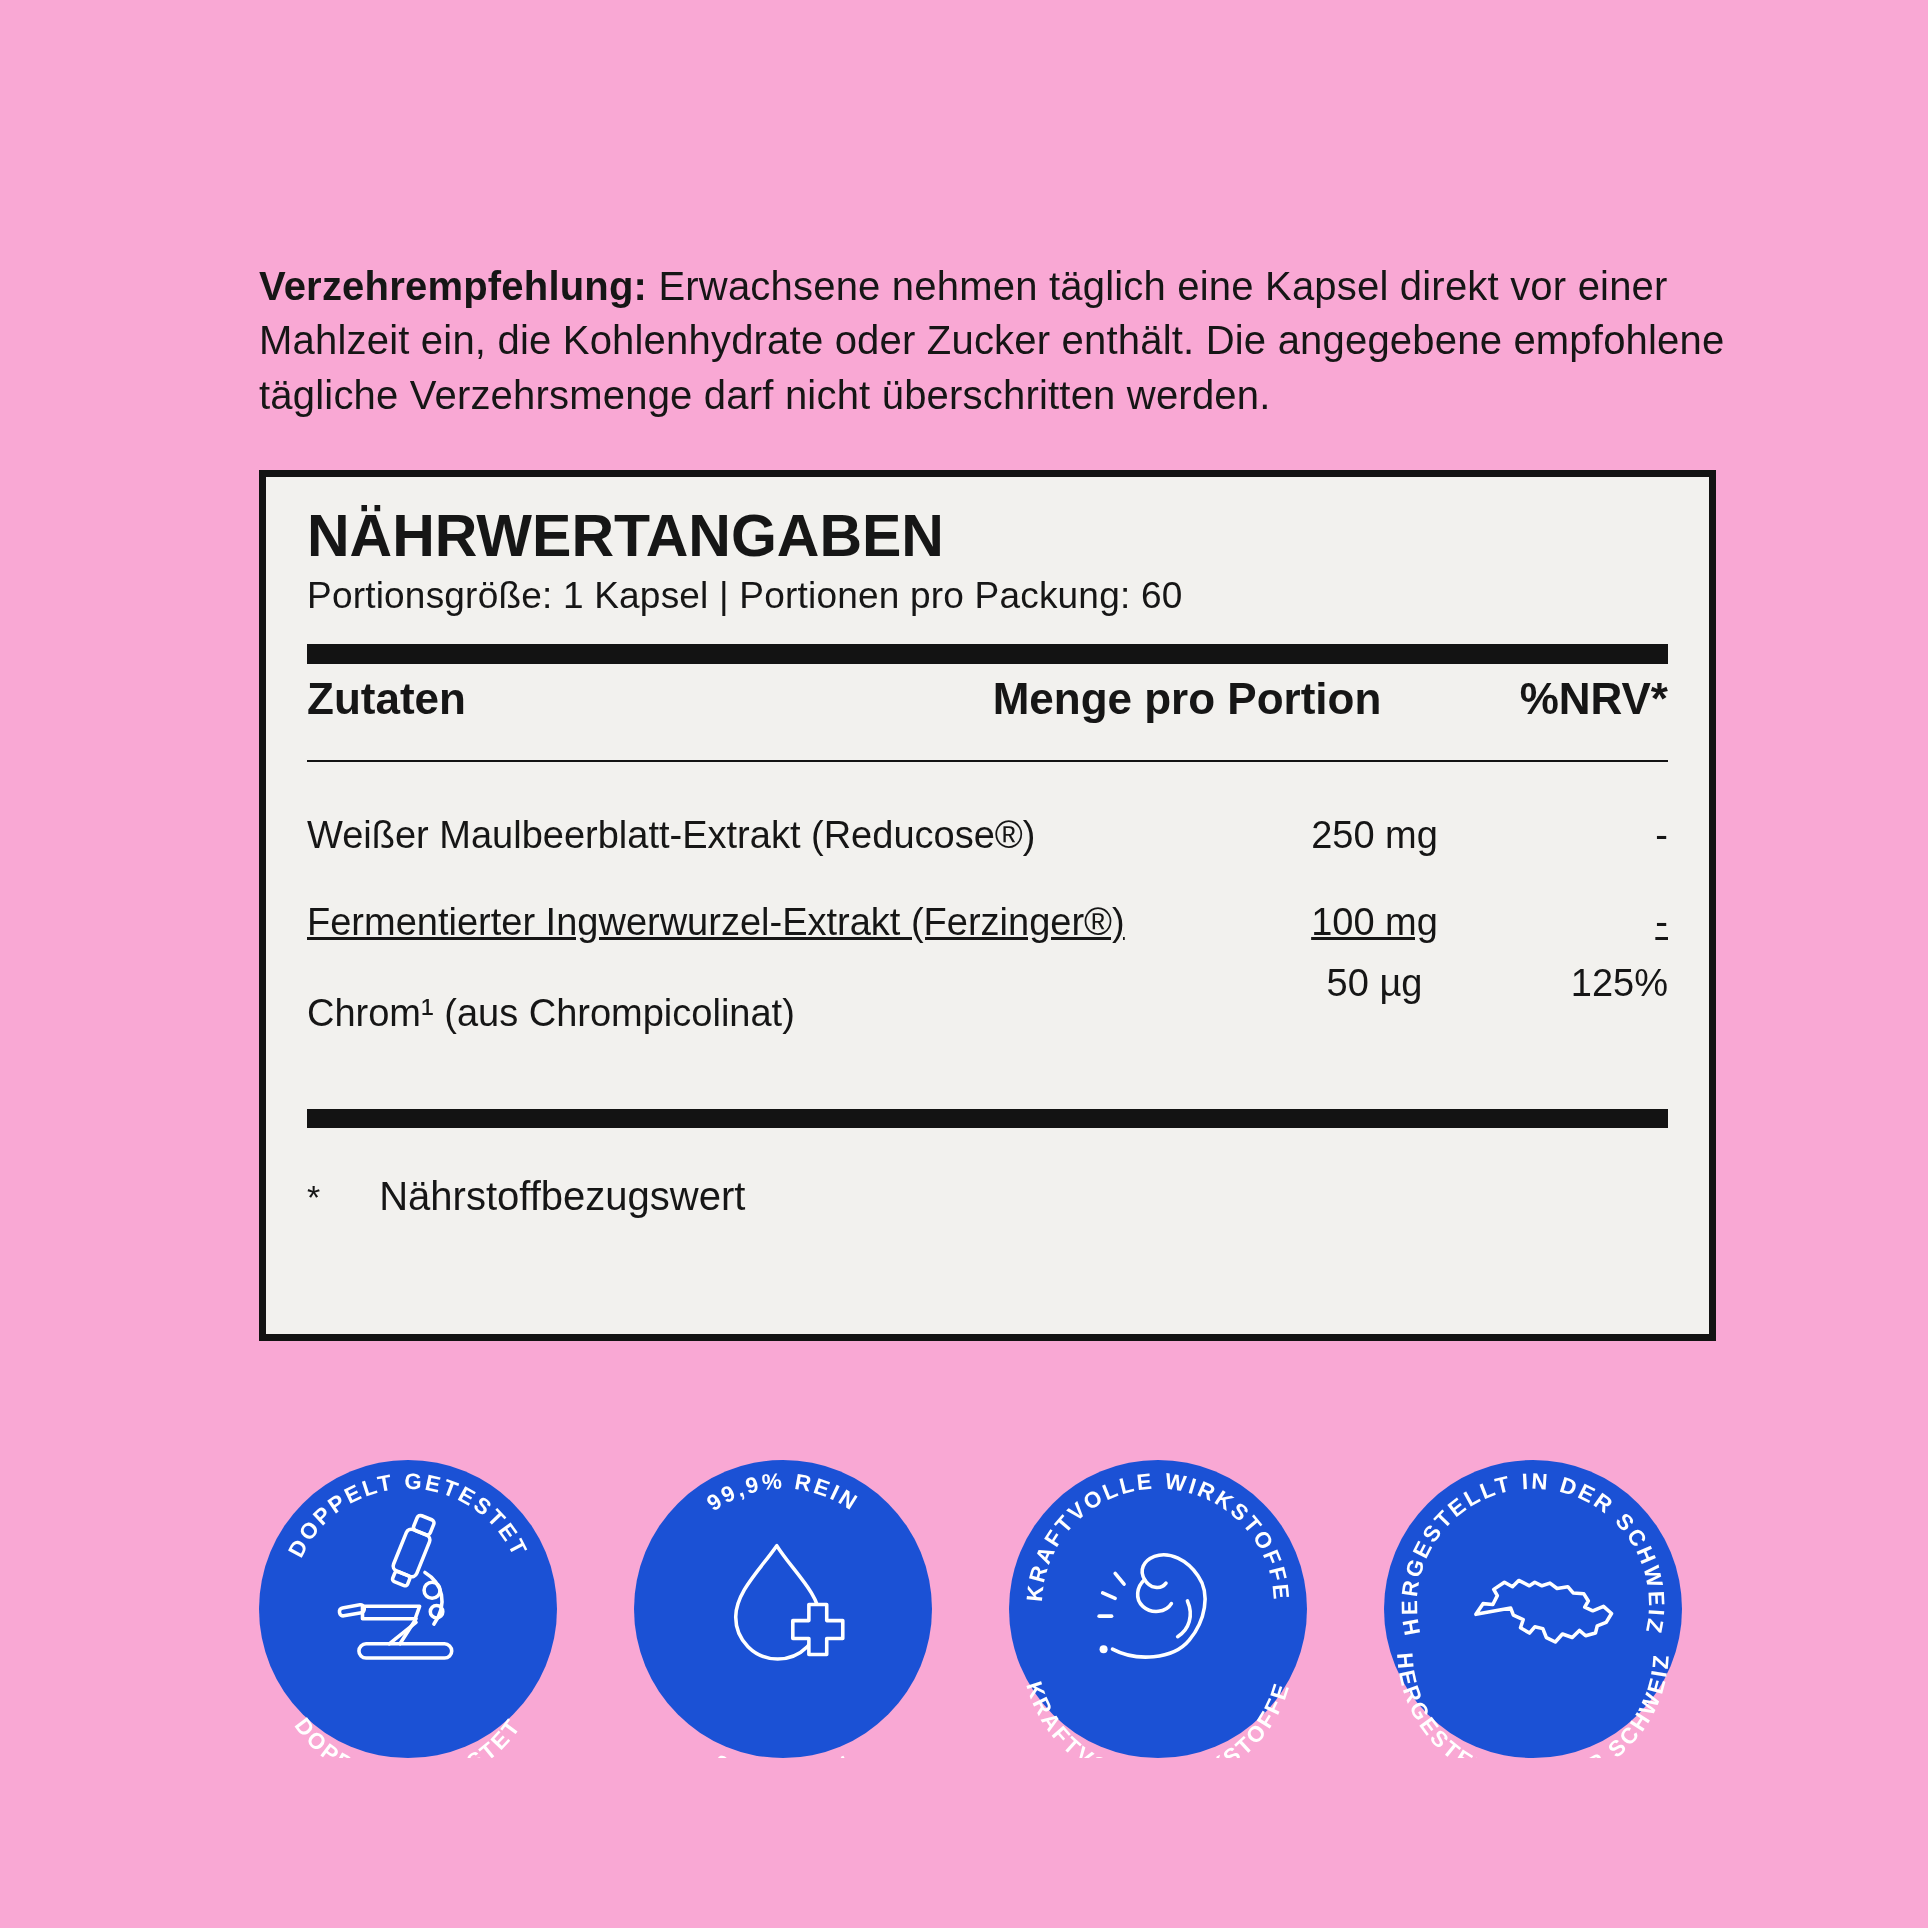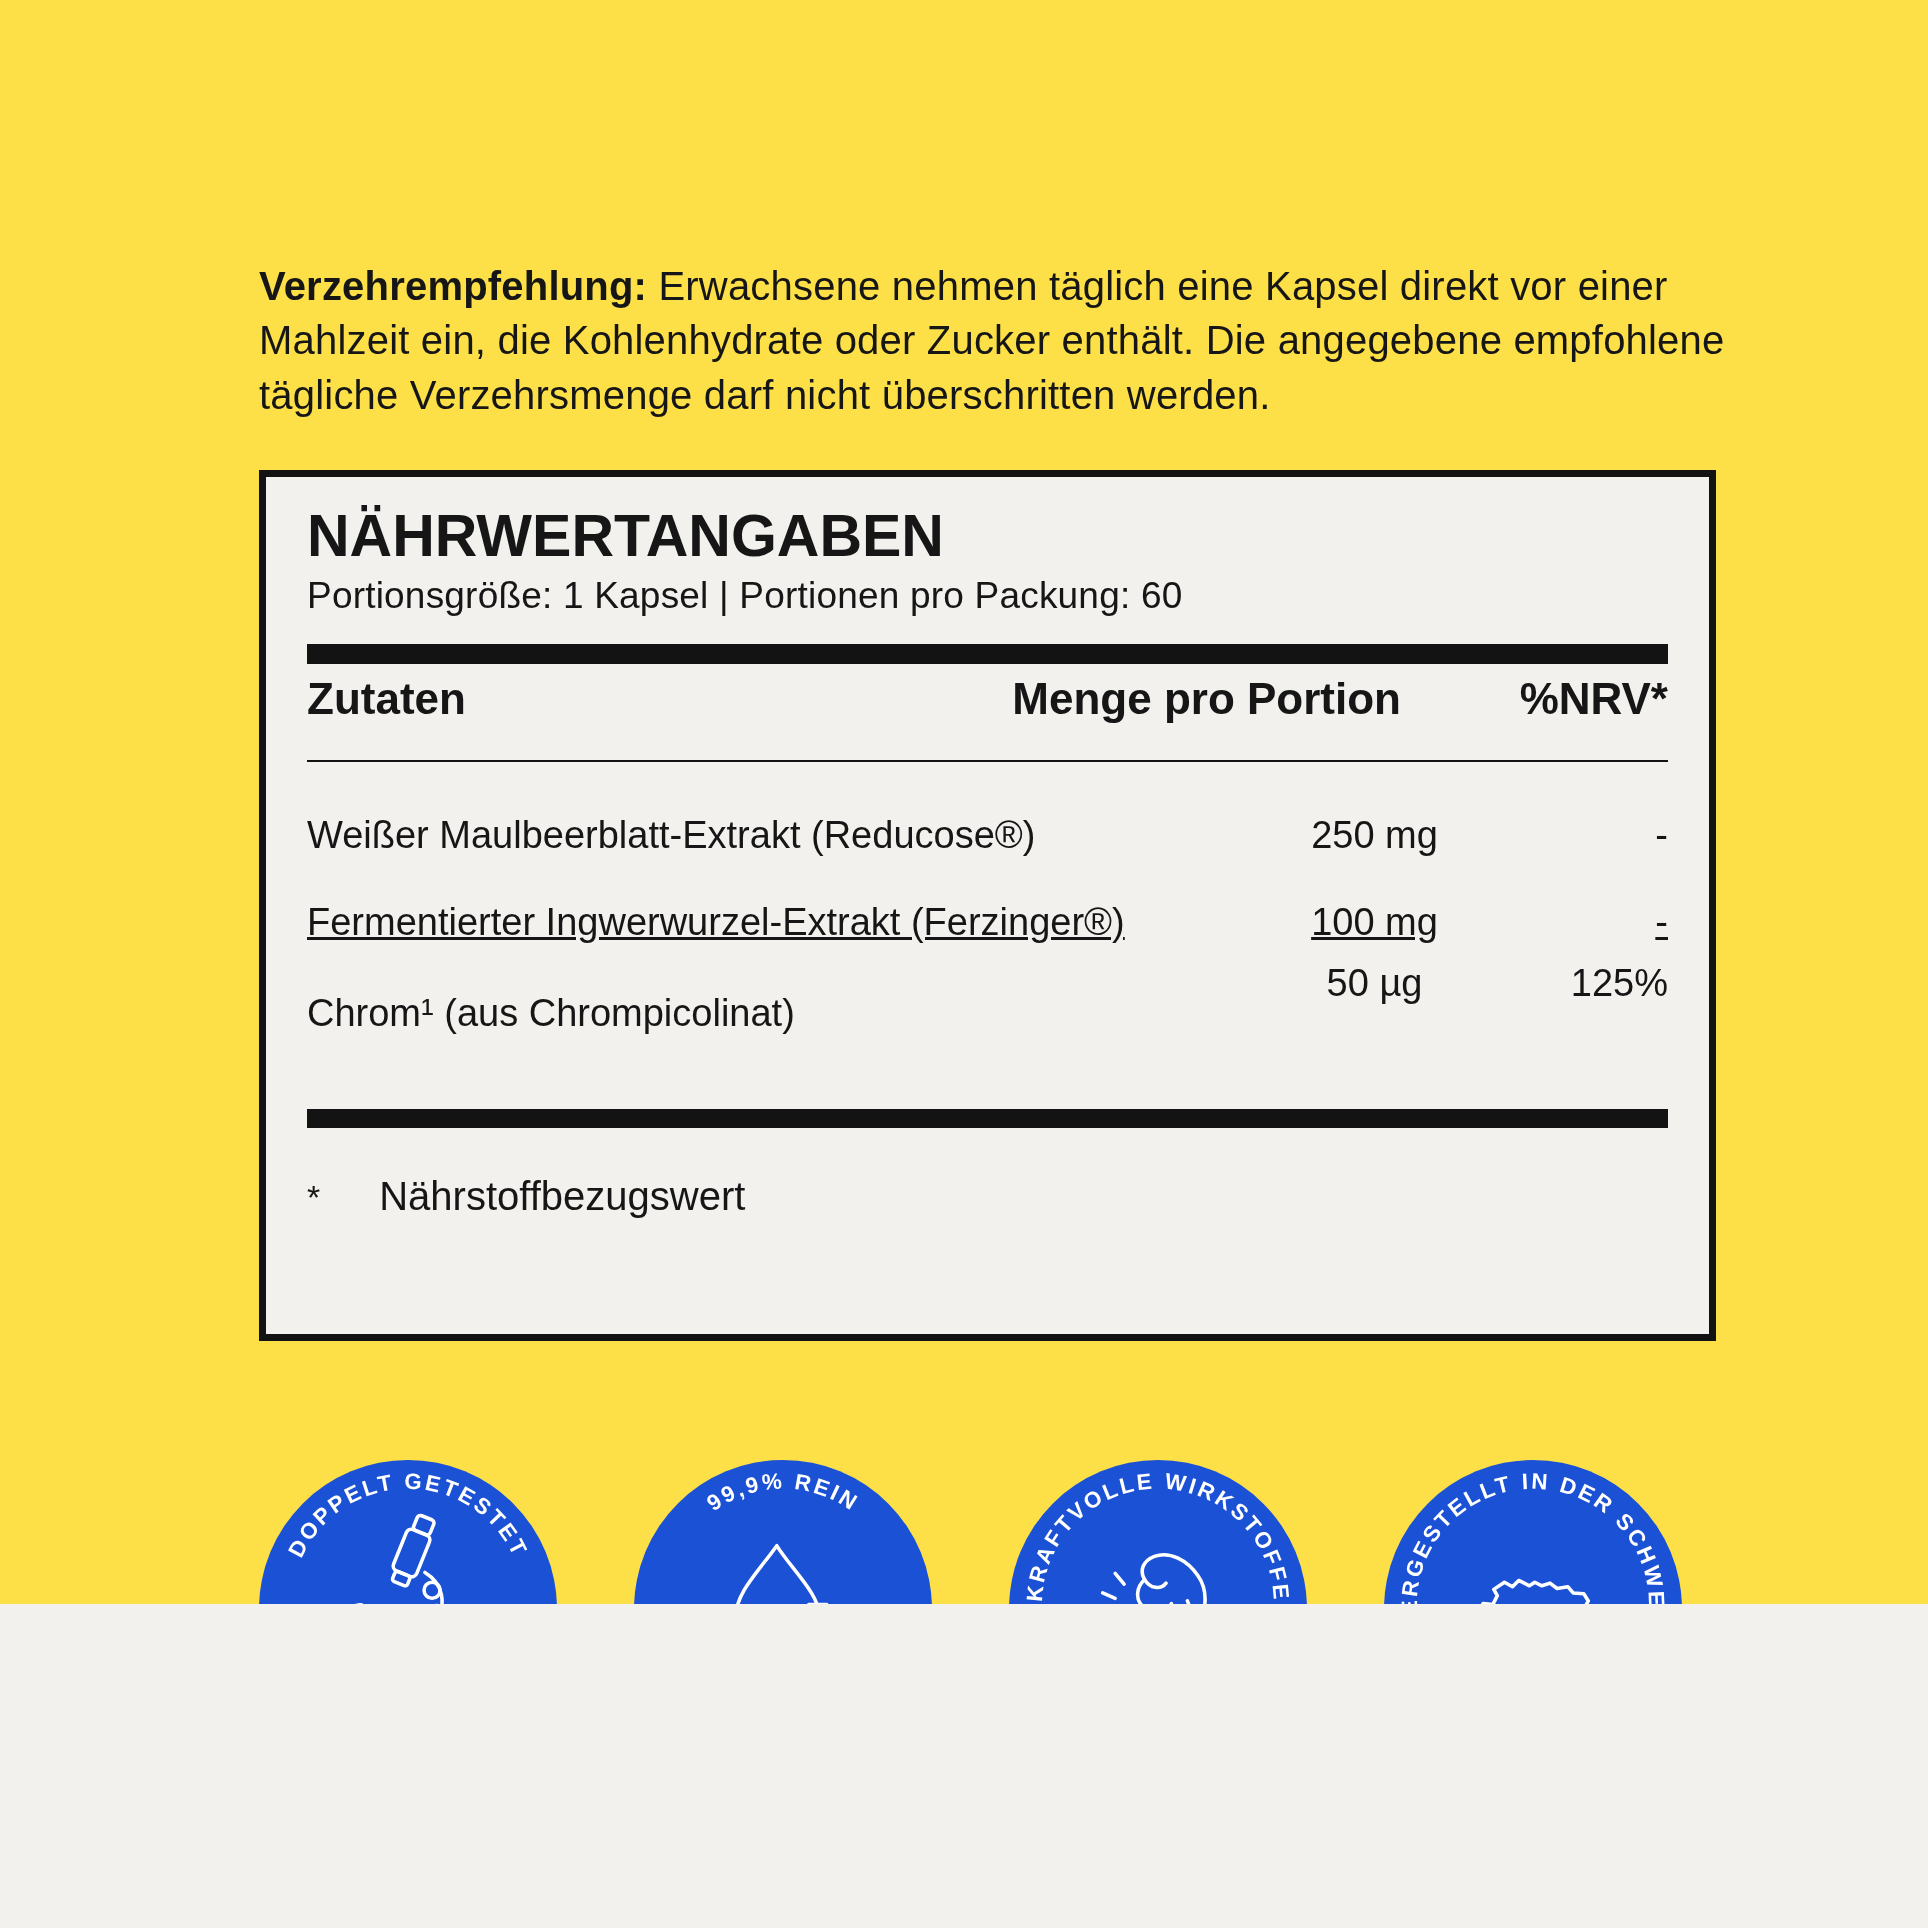--- a/index.html
+++ b/index.html
@@ -1,34 +1,34 @@
 <!DOCTYPE html>
 <html style="font-size:14.3px"><head>
 <meta charset="utf-8">
 <style>
   html,body{margin:0;padding:0;background:#f2f1ee;}
   .canvas{
-    position:relative;width:1928px;height:1604px;background:#fde047;
+    position:relative;width:1928px;height:1928px;background:#f9a8d4;
     font-family:"Liberation Sans",sans-serif;color:#161616;overflow:hidden;
   }
   
   .intro{position:absolute;left:259px;top:219px;width:1515px;font-size:40px;line-height:1.36;letter-spacing:0.2px;}
   .intro .lead{font-weight:700;}
   
   .panel{
     position:absolute;left:259px;top:470px;width:1457px;height:871px;
     border:7.1px solid #131313;box-sizing:border-box;padding:0 41px;background:#f2f1ee;
   }
   .panel-title{margin:30px 0 0;font-size:59px;font-weight:700;line-height:1;letter-spacing:0;}
   .panel-sub{margin-top:9px;font-size:37px;letter-spacing:0.2px;}
   .bar{height:19.6px;background:#131313;}
   .bar--top{margin-top:27px;}
   .bar--bottom{margin-top:71px;}
   .thead{display:grid;grid-template-columns:1fr 428px 267px;align-items:center;padding:10px 0 36px;font-size:44px;font-weight:700;}
-  .col-amount{text-align:right;}
+  .col-amount{text-align:center;}
   .col-nrv{text-align:right;}
   .rule{height:2.7px;background:#131313;}
   .row{display:grid;grid-template-columns:1fr 267px 160px;align-items:center;font-size:38px;line-height:1.25;}
   .cell-amount{text-align:center;}
   .cell-nrv{text-align:right;}
   .cell-ing{max-width:829px;}
   .row-1{margin-top:50px;}
   .row-2{margin-top:39px;text-decoration:underline;}
   .row-3{margin-top:14px;align-items:start;}
   .row-3 .cell-ing{padding-top:30px;}

